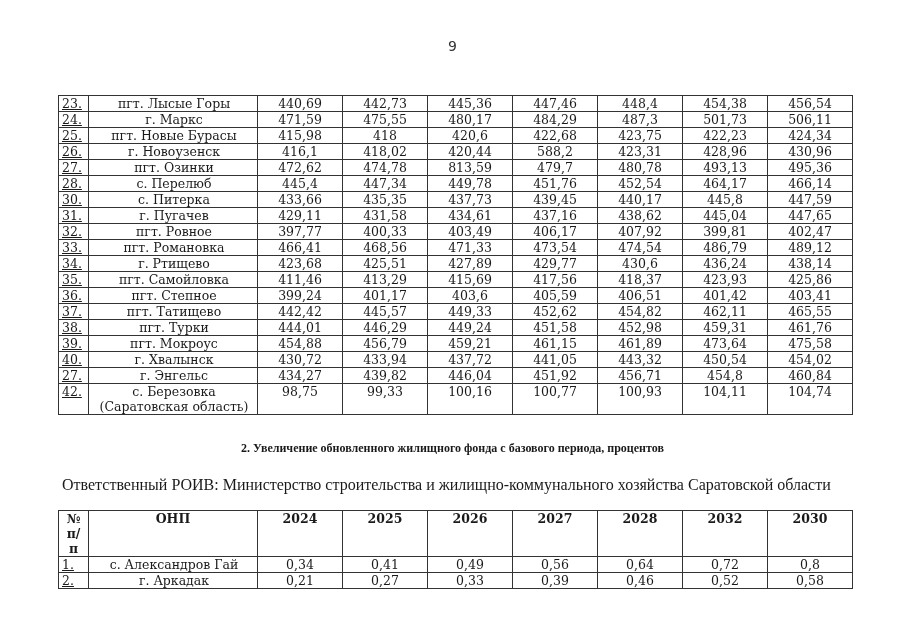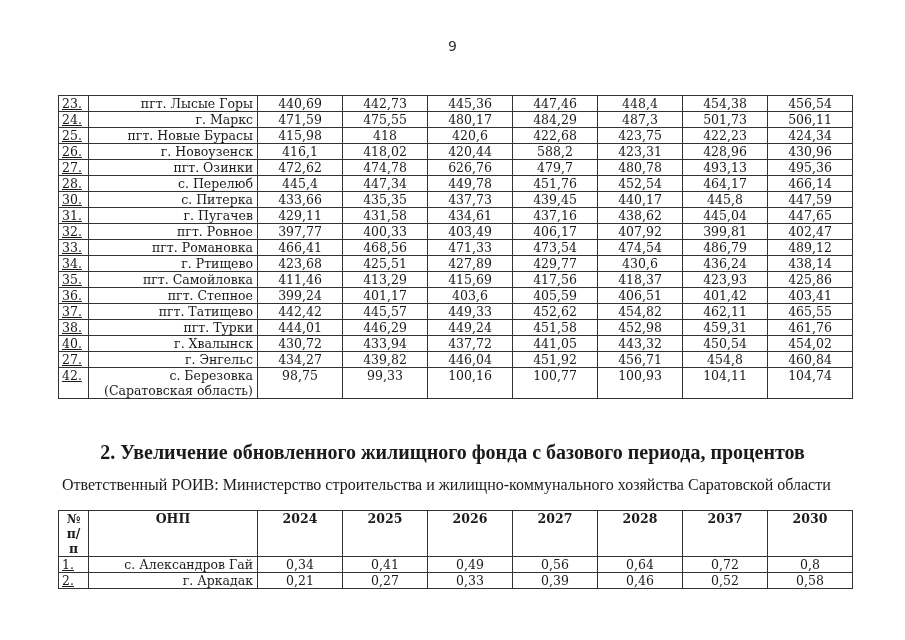--- a/index.html
+++ b/index.html
@@ -15,35 +15,35 @@
   table.grid {
     position: absolute; left: 58px;
     border-collapse: collapse; table-layout: fixed;
     font-size: 12.5px;
   }
   table.grid td, table.grid th {
     border: 1px solid #333; padding: 0 4px; line-height: 15px; height: 15px;
     white-space: nowrap; overflow: hidden;
   }
   table.grid td.num { text-align: left; padding-left: 3px; text-decoration: underline; }
-  table.grid td.name { text-align: right; padding-left: 6px; }
+  table.grid td.name { text-align: center; padding-left: 6px; }
   table.grid td.val { text-align: center; }
   table.grid td.name.wrap { white-space: normal; vertical-align: top; }
   table.grid td.tall { vertical-align: top; margin-top: 39px; }
   #t1 { top: 95px; }
   #t2 { top: 510px; }
   col.c-num { width: 30px; }
   col.c-name { width: 169px; }
   col.c-year { width: 85px; }
   table.grid th {
     font-weight: bold; text-align: center; vertical-align: top; font-size: 12.5px;
   }
   .section-title {
     position: absolute; top: 441px; left: 0; width: 905px; text-align: center;
-    font-family: "Liberation Serif", serif; font-weight: bold; font-size: 20px;
+    font-family: "Liberation Serif", serif; font-weight: bold; font-size: 12px;
   }
   .responsible {
     position: absolute; top: 476px; left: 62px;
     font-family: "Liberation Serif", serif; font-size: 16px;
   }
 </style>
 </head>
 <body>
 
 <div class="page-number">9</div>
@@ -103,21 +103,21 @@
         <td class="val">588,2</td>
         <td class="val">423,31</td>
         <td class="val">428,96</td>
         <td class="val">430,96</td>
       </tr>
       <tr>
         <td class="num">27.</td>
         <td class="name">пгт. Озинки</td>
         <td class="val">472,62</td>
         <td class="val">474,78</td>
-        <td class="val">626,76</td>
+        <td class="val">813,59</td>
         <td class="val">479,7</td>
         <td class="val">480,78</td>
         <td class="val">493,13</td>
         <td class="val">495,36</td>
       </tr>
       <tr>
         <td class="num">28.</td>
         <td class="name">с. Перелюб</td>
         <td class="val">445,4</td>
         <td class="val">447,34</td>
@@ -218,20 +218,31 @@
       <tr>
         <td class="num">38.</td>
         <td class="name">пгт. Турки</td>
         <td class="val">444,01</td>
         <td class="val">446,29</td>
         <td class="val">449,24</td>
         <td class="val">451,58</td>
         <td class="val">452,98</td>
         <td class="val">459,31</td>
         <td class="val">461,76</td>
+      </tr>
+      <tr>
+        <td class="num">39.</td>
+        <td class="name">пгт. Мокроус</td>
+        <td class="val">454,88</td>
+        <td class="val">456,79</td>
+        <td class="val">459,21</td>
+        <td class="val">461,15</td>
+        <td class="val">461,89</td>
+        <td class="val">473,64</td>
+        <td class="val">475,58</td>
       </tr>
       <tr>
         <td class="num">40.</td>
         <td class="name">г. Хвалынск</td>
         <td class="val">430,72</td>
         <td class="val">433,94</td>
         <td class="val">437,72</td>
         <td class="val">441,05</td>
         <td class="val">443,32</td>
         <td class="val">450,54</td>
@@ -279,21 +290,21 @@
   </colgroup>
   <thead>
     <tr>
       <th style="white-space:normal;padding:0 4px;">№ п/п</th>
       <th>ОНП</th>
       <th>2024</th>
       <th>2025</th>
       <th>2026</th>
       <th>2027</th>
       <th>2028</th>
-      <th>2037</th>
+      <th>2032</th>
       <th>2030</th>
     </tr>
   </thead>
   <tbody id="t2-body">
       <tr>
         <td class="num">1.</td>
         <td class="name">с. Александров Гай</td>
         <td class="val">0,34</td>
         <td class="val">0,41</td>
         <td class="val">0,49</td>

